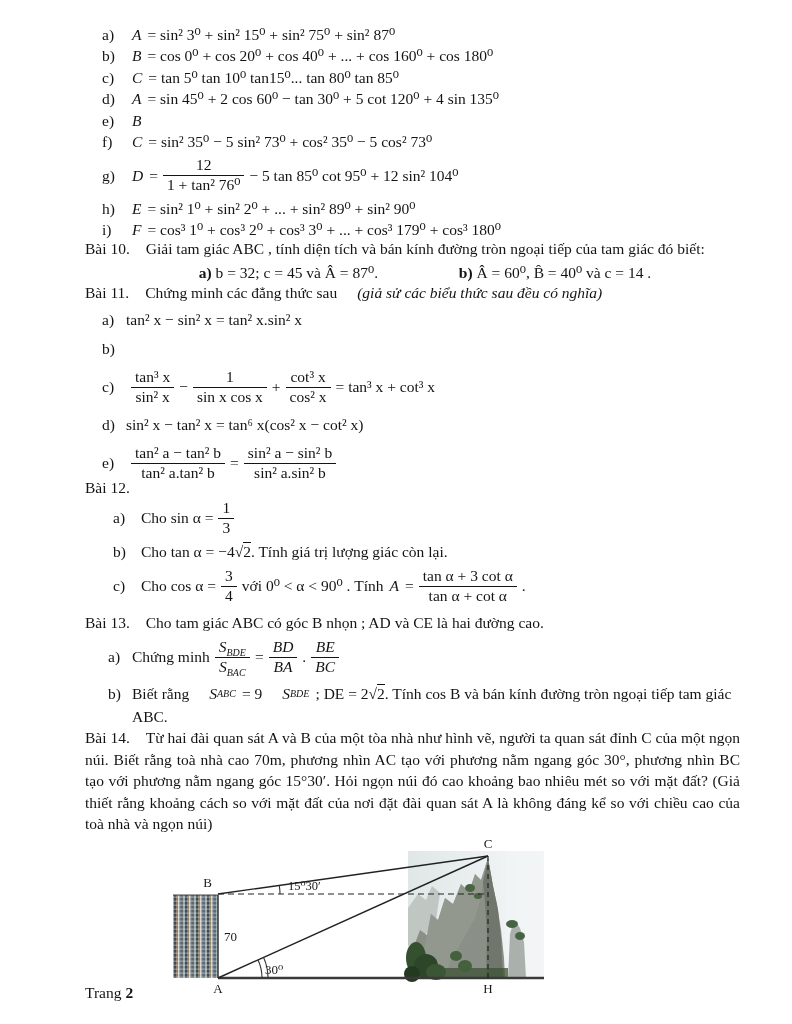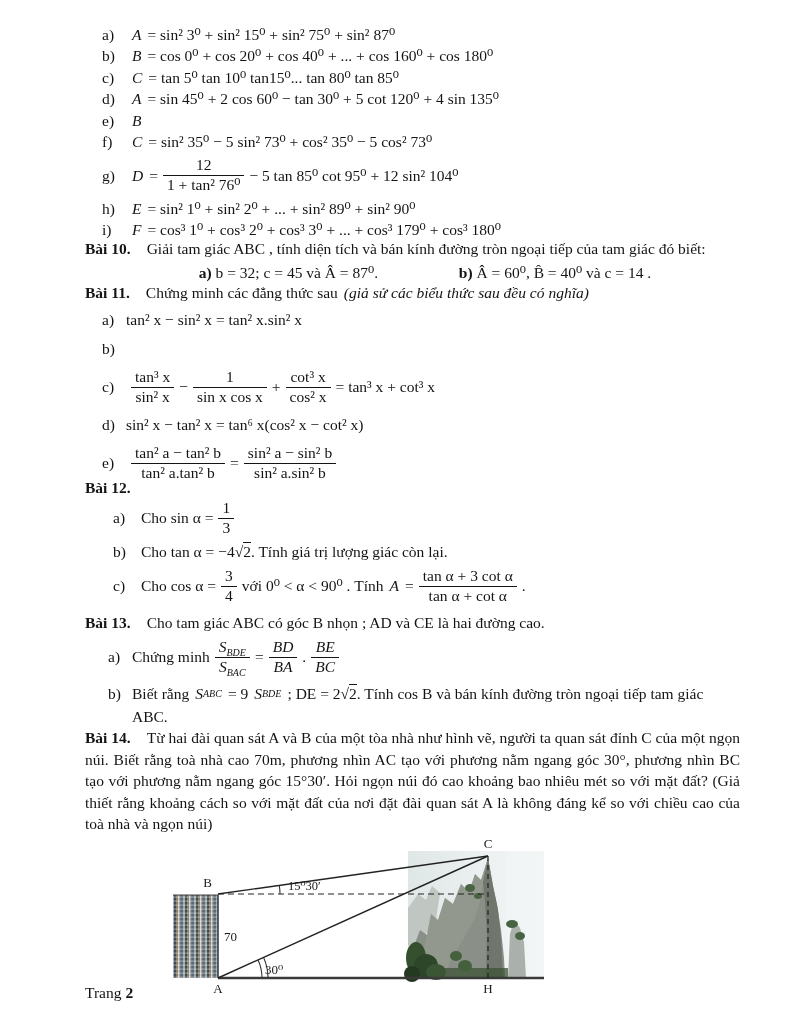--- a/index.html
+++ b/index.html
@@ -8,22 +8,22 @@
         overflow:hidden;}
   .sec{position:absolute;left:85px;width:655px;}
   .row{display:flex;align-items:center;}
   .lbl{flex:none;width:30px;}
   .lbl2{flex:none;width:24px;}
   .lbl3{flex:none;width:28px;}
   .v{font-style:italic;margin-right:6px;}
   .v2{font-style:italic;}
   .m{white-space:pre-wrap;}
   .gap{margin-left:6px;}
-  .gapr{margin-right:6px;}
-  .bai-label{font-weight:bold;margin-right:16px;white-space:nowrap;}
+  .gapr{margin-right:20px;}
+  .bai-label{font-weight:normal;margin-right:16px;white-space:nowrap;}
   .it{font-style:italic;}
   .frac{display:inline-flex;flex-direction:column;text-align:center;vertical-align:middle;margin:0 5px;}
   .frac .num{display:block;border-bottom:1.2px solid #141414;padding:0 4px;line-height:1.2;}
   .frac .den{display:block;padding:0 4px;line-height:1.2;}
   .sqrt{white-space:nowrap;}
   .sqrt::before{content:"\221A";}
   .sqrt .rad{border-top:1.2px solid #141414;}
   sub.ss{font-size:10px;font-style:italic;line-height:0;}
   .para{line-height:21.5px;text-align:justify;}
   .indent{margin-left:17px;}

